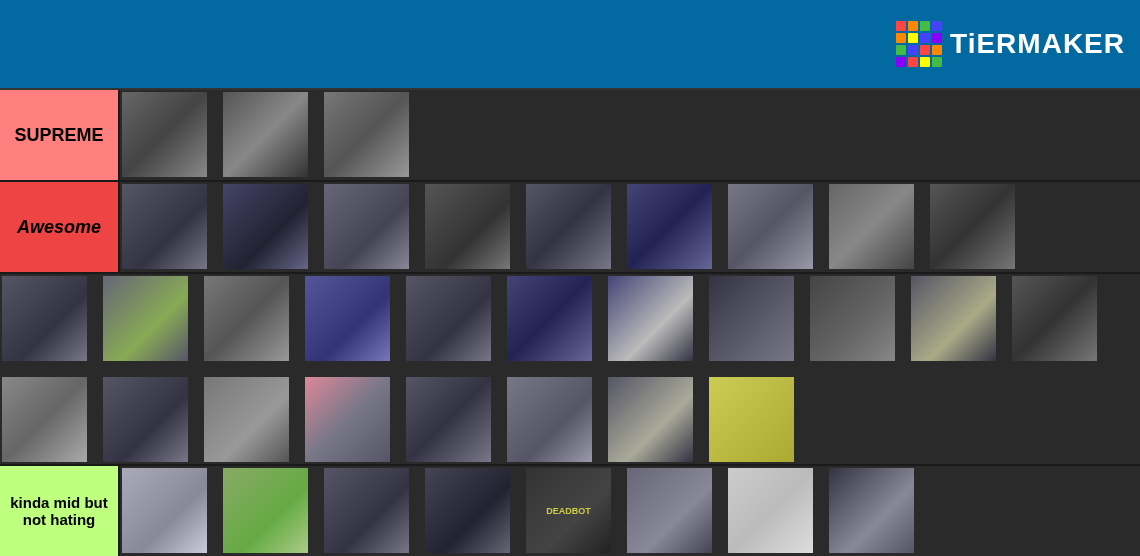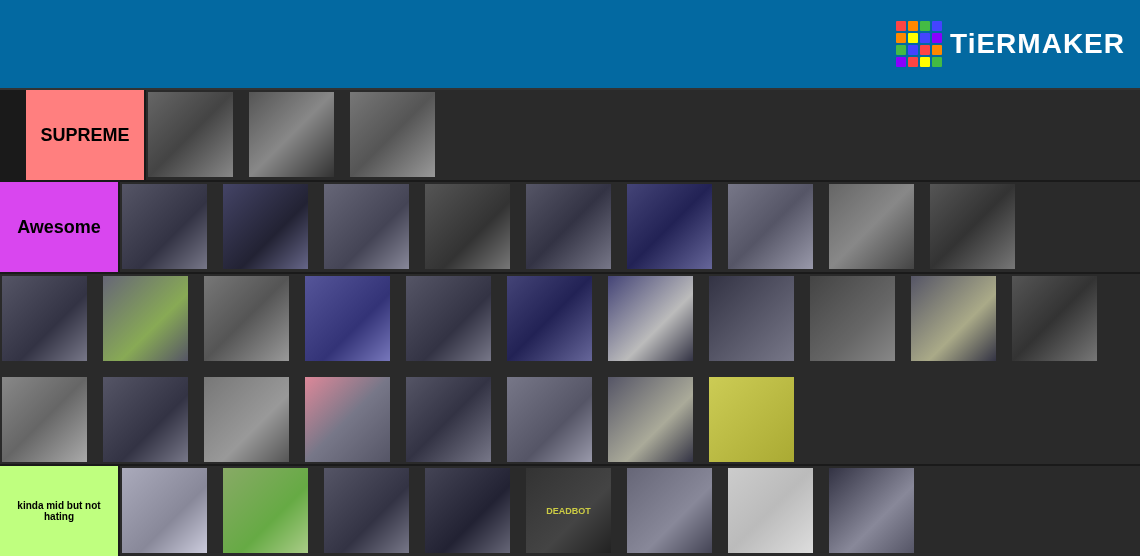--- a/index.html
+++ b/index.html
@@ -39,21 +39,21 @@
     }
     .tier-item {
       width: 85px;
       height: 85px;
       background: #444;
       overflow: hidden;
       flex-shrink: 0;
     }
     
     .tier-supreme { background: #ff7f7f; }
-    .tier-awesome { background: #d946ef; }
+    .tier-awesome { background: #ef4444; font-style: italic; }
     .tier-notbad { background: #ffff7f; }
     .tier-kinda { background: #bfff7f; }
     .tier-bro { background: #7fff7f; }
     .tiermaker-logo {
       display: flex;
       align-items: center;
       gap: 8px;
     }
     .logo-grid {
       display: grid;
@@ -79,21 +79,21 @@
     }
     .top-bar {
       height: 90px;
       background: #0369a1;
       display: flex;
       align-items: center;
       justify-content: flex-end;
       padding-right: 15px;
       border-bottom: 2px solid #333;
     }
-    .tier-label-supreme { min-height: 90px; margin-left: 26px; }
+    .tier-label-supreme { min-height: 90px; }
     .tier-label-awesome { min-height: 90px; }
     .tier-label-notbad { min-height: 185px; }
     .tier-label-kinda { min-height: 90px; }
     .tier-label-bro { min-height: 90px; }
 
     .tier-items-notbad {
       min-height: 185px;
     }
 
     
@@ -246,21 +246,21 @@
       <div class="tier-item">
           <div class="img-block" style="background:linear-gradient(135deg,#556 0%,#aa9 60%,#334 100%);"></div>
         </div>
       <div class="tier-item">
           <div class="img-block" style="background:linear-gradient(135deg,#cc5 0%,#bb4 50%,#aa3 100%);"></div>
         </div>
     </div>
   </div>
 
   <div class="tier-row">
-    <div class="tier-label tier-kinda tier-label-kinda" style="font-size:10px;">
+    <div class="tier-label tier-kinda tier-label-kinda" style="font-size:15px;">
       <span>kinda mid but not hating</span>
     </div>
     <div class="tier-items">
       <div class="tier-item">
           <div class="img-block" style="background:linear-gradient(135deg,#aab 0%,#889 60%,#ccd 100%);"></div>
         </div>
       <div class="tier-item">
           <div class="img-block" style="background:linear-gradient(135deg,#8a6 0%,#6a4 60%,#ac8 100%);"></div>
         </div>
       <div class="tier-item">

